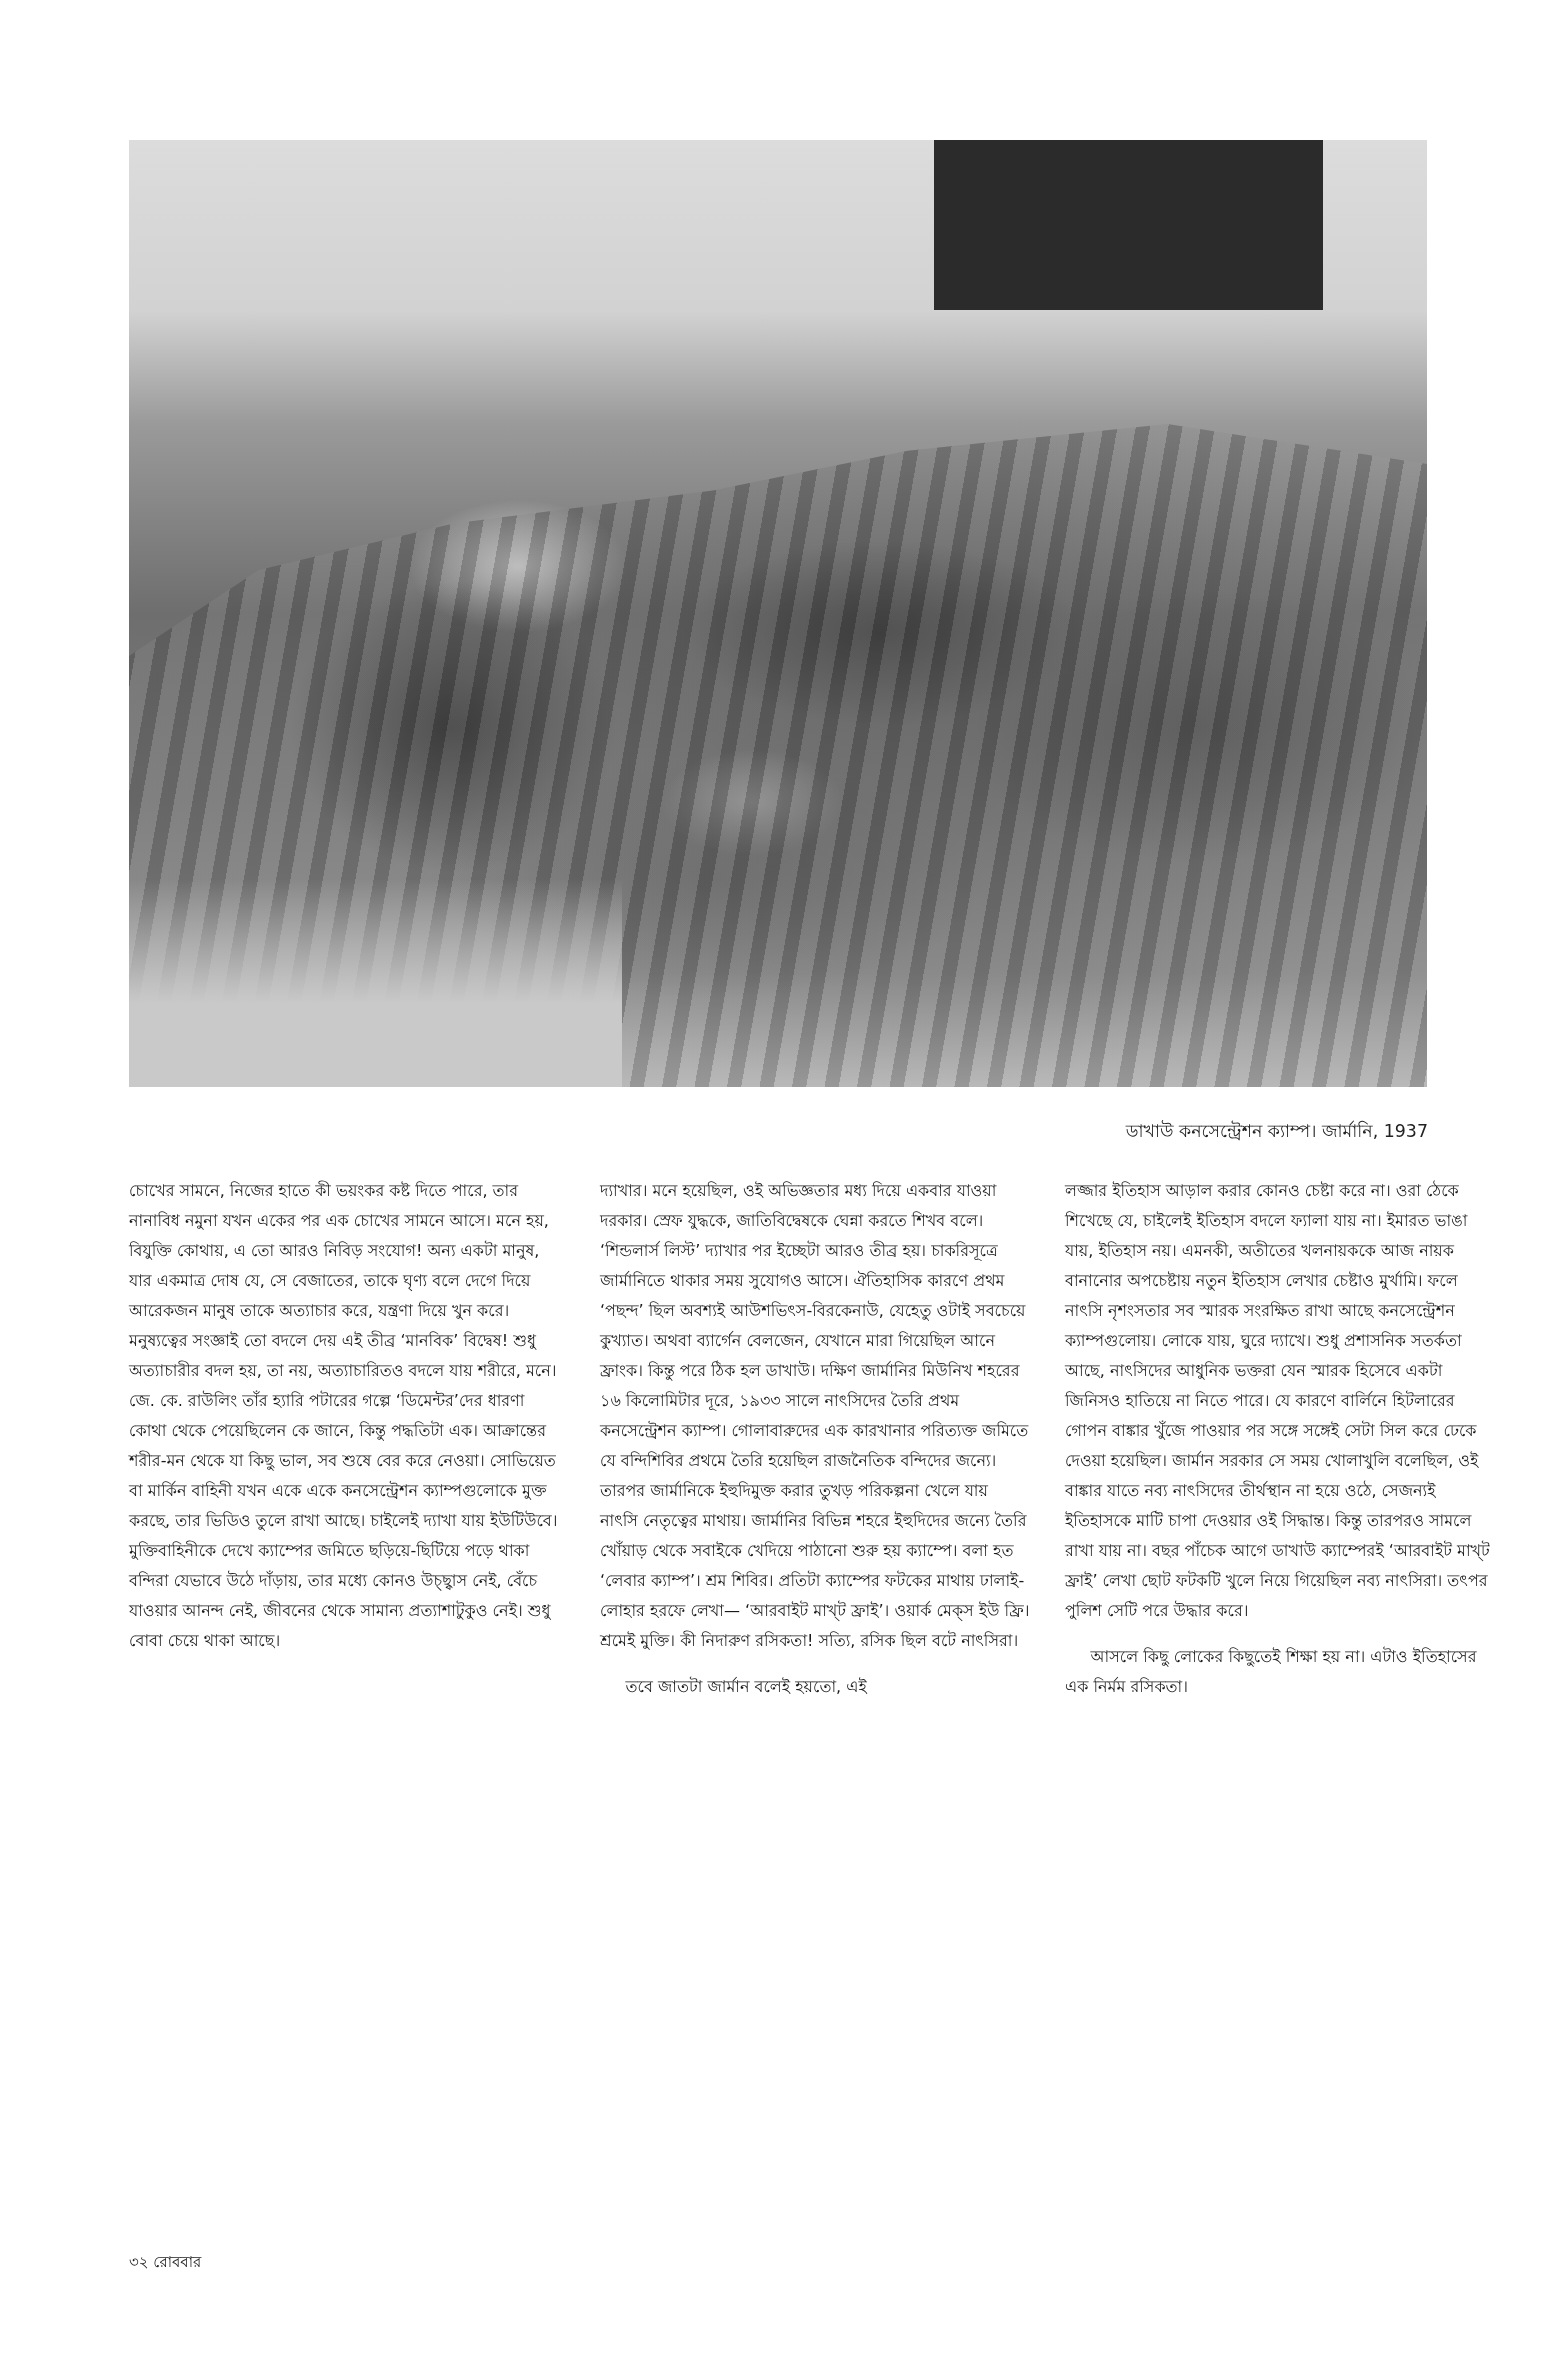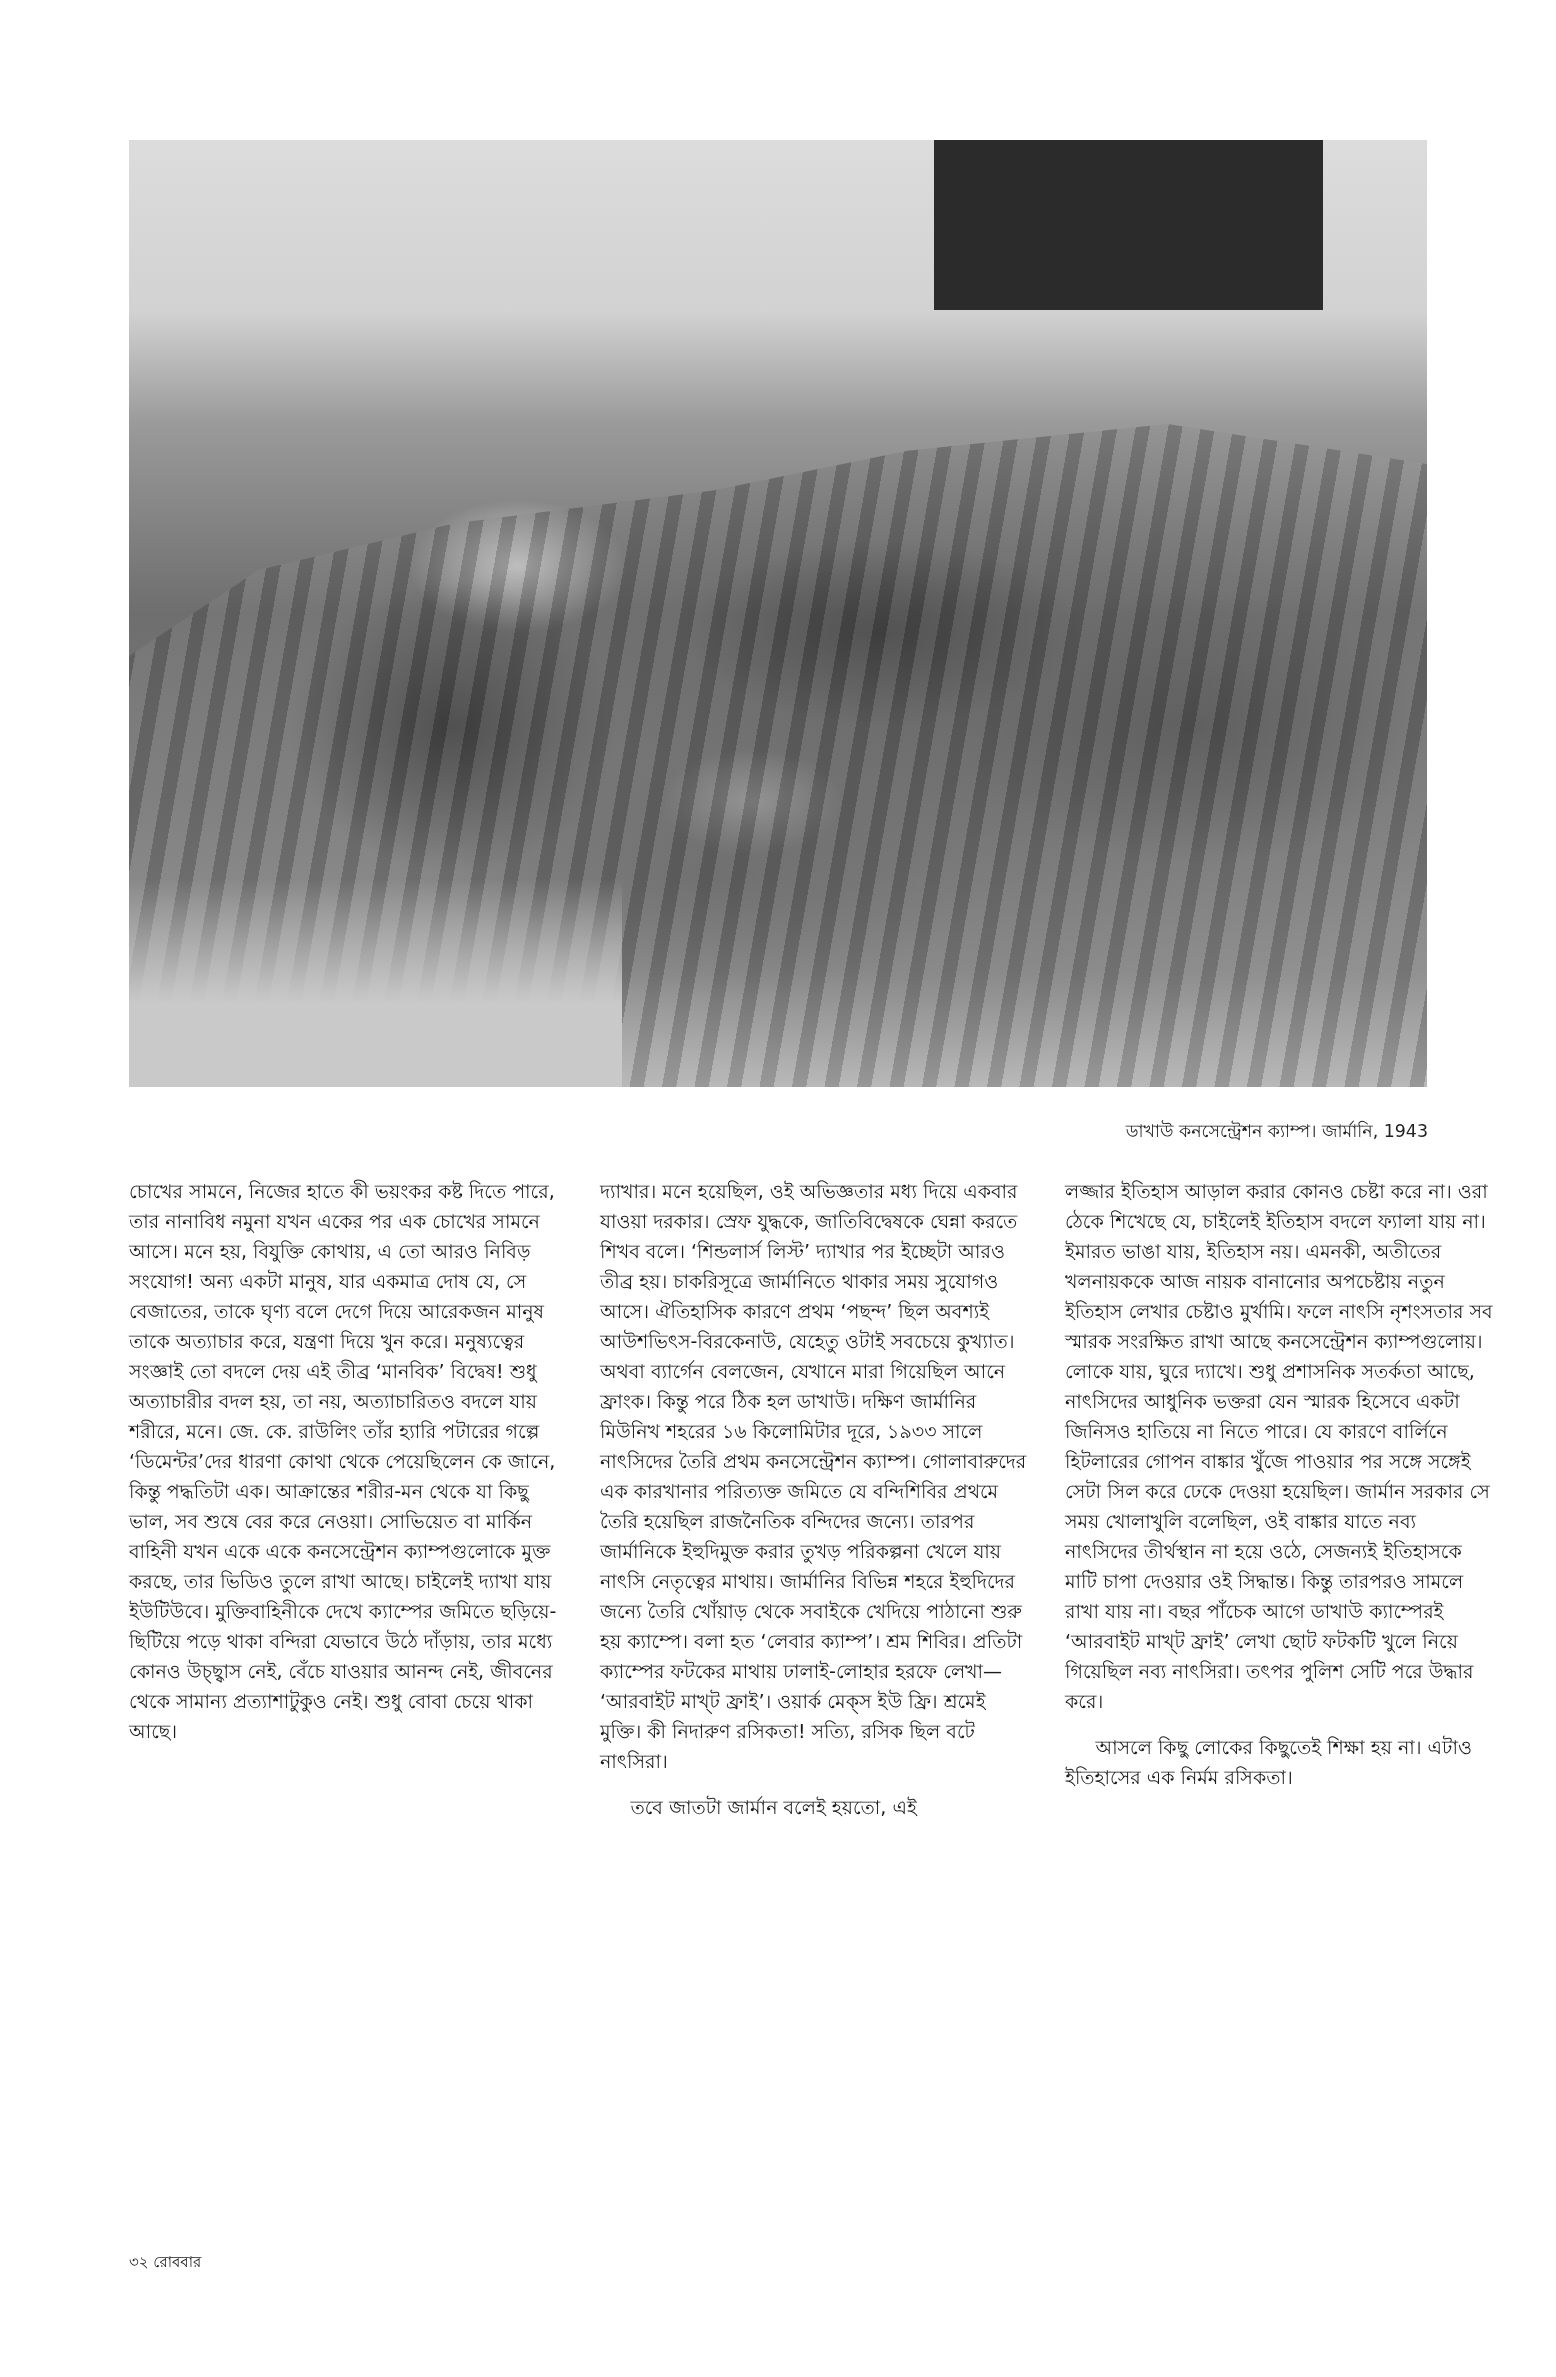--- a/index.html
+++ b/index.html
@@ -33,41 +33,41 @@
   .photo .floor {
     position: absolute; left: 0; width: 38%; bottom: 0; height: 22%;
     background: linear-gradient(180deg, rgba(200,200,200,0.0), #c9c9c9 60%);
   }
   .caption {
     position: absolute; right: 129px; top: 1118px;
     font-size: 17.4px; color: #222;
   }
   .col {
     position: absolute; top: 1176px; width: 430px;
-    font-size: 19px; line-height: 30px; color: #1a1a1a;
+    font-size: 16px; line-height: 30px; color: #1a1a1a;
   }
   .col p { margin: 0; }
   .col p.indent { text-indent: 1.6em; margin-top: 16px; }
   .col1 { left: 129px; }
   .col2 { left: 600px; }
   .col3 { left: 1065px; }
   .footer {
     position: absolute; left: 129px; top: 2250px; font-size: 15px; color: #222;
   }
 </style>
 </head>
 <body>
 
 <div class="photo">
   <div class="door"></div>
   <div class="pile"></div>
   <div class="floor"></div>
 </div>
 
-<div class="caption">ডাখাউ কনসেন্ট্রেশন ক্যাম্প। জার্মানি, 1943</div>
+<div class="caption">ডাখাউ কনসেন্ট্রেশন ক্যাম্প। জার্মানি, 1937</div>
 
 <div class="col col1">
   <p>চোখের সামনে, নিজের হাতে কী ভয়ংকর কষ্ট দিতে পারে, তার নানাবিধ নমুনা যখন একের পর এক চোখের সামনে আসে। মনে হয়, বিযুক্তি কোথায়, এ তো আরও নিবিড় সংযোগ! অন্য একটা মানুষ, যার একমাত্র দোষ যে, সে বেজাতের, তাকে ঘৃণ্য বলে দেগে দিয়ে আরেকজন মানুষ তাকে অত্যাচার করে, যন্ত্রণা দিয়ে খুন করে। মনুষ্যত্বের সংজ্ঞাই তো বদলে দেয় এই তীব্র ‘মানবিক’ বিদ্বেষ! শুধু অত্যাচারীর বদল হয়, তা নয়, অত্যাচারিতও বদলে যায় শরীরে, মনে। জে. কে. রাউলিং তাঁর হ্যারি পটারের গল্পে ‘ডিমেন্টর’দের ধারণা কোথা থেকে পেয়েছিলেন কে জানে, কিন্তু পদ্ধতিটা এক। আক্রান্তের শরীর-মন থেকে যা কিছু ভাল, সব শুষে বের করে নেওয়া। সোভিয়েত বা মার্কিন বাহিনী যখন একে একে কনসেন্ট্রেশন ক্যাম্পগুলোকে মুক্ত করছে, তার ভিডিও তুলে রাখা আছে। চাইলেই দ্যাখা যায় ইউটিউবে। মুক্তিবাহিনীকে দেখে ক্যাম্পের জমিতে ছড়িয়ে-ছিটিয়ে পড়ে থাকা বন্দিরা যেভাবে উঠে দাঁড়ায়, তার মধ্যে কোনও উচ্ছ্বাস নেই, বেঁচে যাওয়ার আনন্দ নেই, জীবনের থেকে সামান্য প্রত্যাশাটুকুও নেই। শুধু বোবা চেয়ে থাকা আছে।</p>
 </div>
 
 <div class="col col2">
   <p>দ্যাখার। মনে হয়েছিল, ওই অভিজ্ঞতার মধ্য দিয়ে একবার যাওয়া দরকার। স্রেফ যুদ্ধকে, জাতিবিদ্বেষকে ঘেন্না করতে শিখব বলে। ‘শিন্ডলার্স লিস্ট’ দ্যাখার পর ইচ্ছেটা আরও তীব্র হয়। চাকরিসূত্রে জার্মানিতে থাকার সময় সুযোগও আসে। ঐতিহাসিক কারণে প্রথম ‘পছন্দ’ ছিল অবশ্যই আউশভিৎস-বিরকেনাউ, যেহেতু ওটাই সবচেয়ে কুখ্যাত। অথবা ব্যার্গেন বেলজেন, যেখানে মারা গিয়েছিল আনে ফ্রাংক। কিন্তু পরে ঠিক হল ডাখাউ। দক্ষিণ জার্মানির মিউনিখ শহরের ১৬ কিলোমিটার দূরে, ১৯৩৩ সালে নাৎসিদের তৈরি প্রথম কনসেন্ট্রেশন ক্যাম্প। গোলাবারুদের এক কারখানার পরিত্যক্ত জমিতে যে বন্দিশিবির প্রথমে তৈরি হয়েছিল রাজনৈতিক বন্দিদের জন্যে। তারপর জার্মানিকে ইহুদিমুক্ত করার তুখড় পরিকল্পনা খেলে যায় নাৎসি নেতৃত্বের মাথায়। জার্মানির বিভিন্ন শহরে ইহুদিদের জন্যে তৈরি খোঁয়াড় থেকে সবাইকে খেদিয়ে পাঠানো শুরু হয় ক্যাম্পে। বলা হত ‘লেবার ক্যাম্প’। শ্রম শিবির। প্রতিটা ক্যাম্পের ফটকের মাথায় ঢালাই-লোহার হরফে লেখা— ‘আরবাইট মাখ্‌ট ফ্রাই’। ওয়ার্ক মেক্‌স ইউ ফ্রি। শ্রমেই মুক্তি। কী নিদারুণ রসিকতা! সত্যি, রসিক ছিল বটে নাৎসিরা।</p>
   <p class="indent">তবে জাতটা জার্মান বলেই হয়তো, এই</p>
 </div>
 

